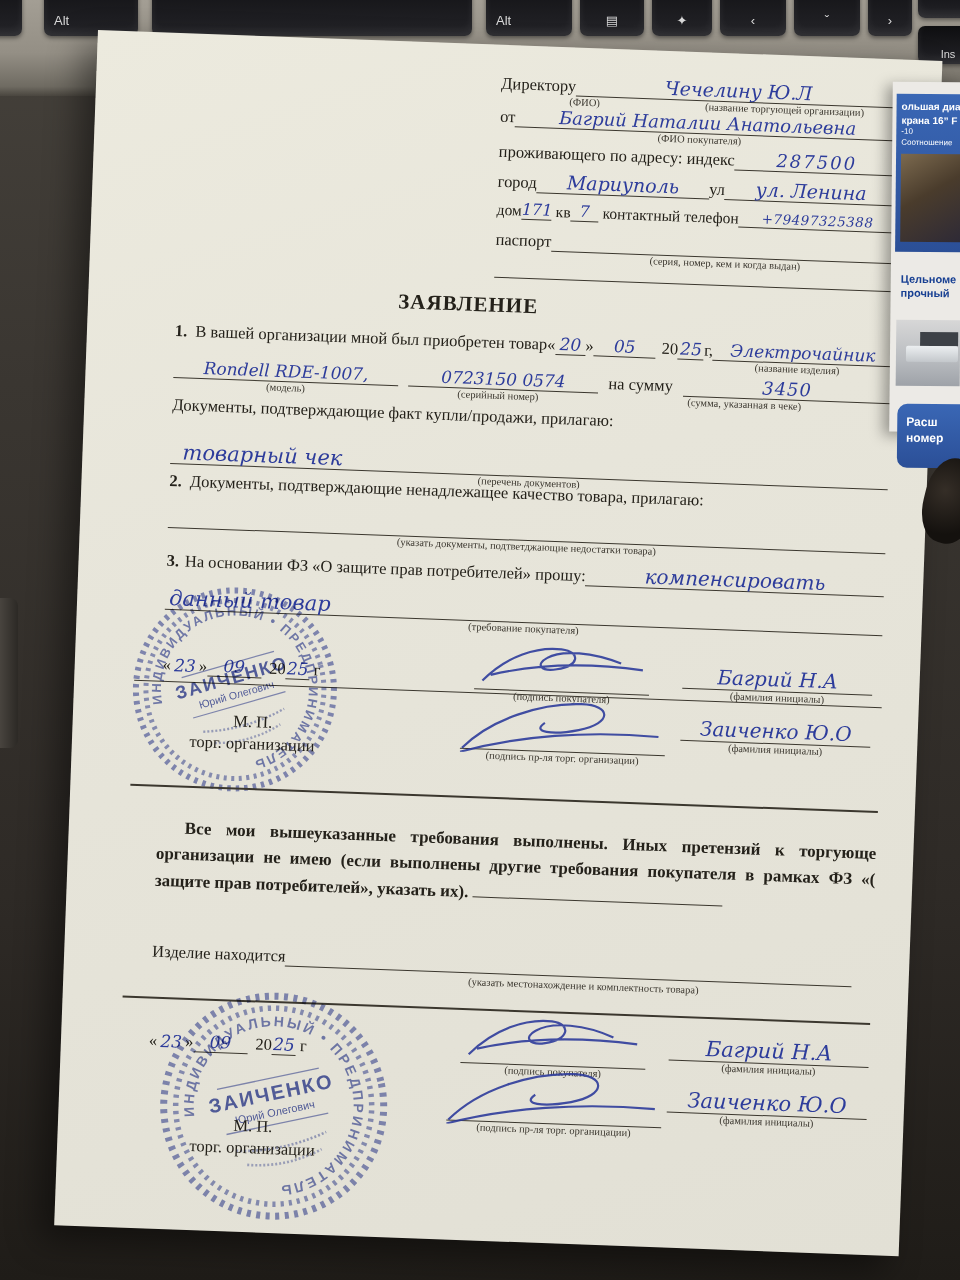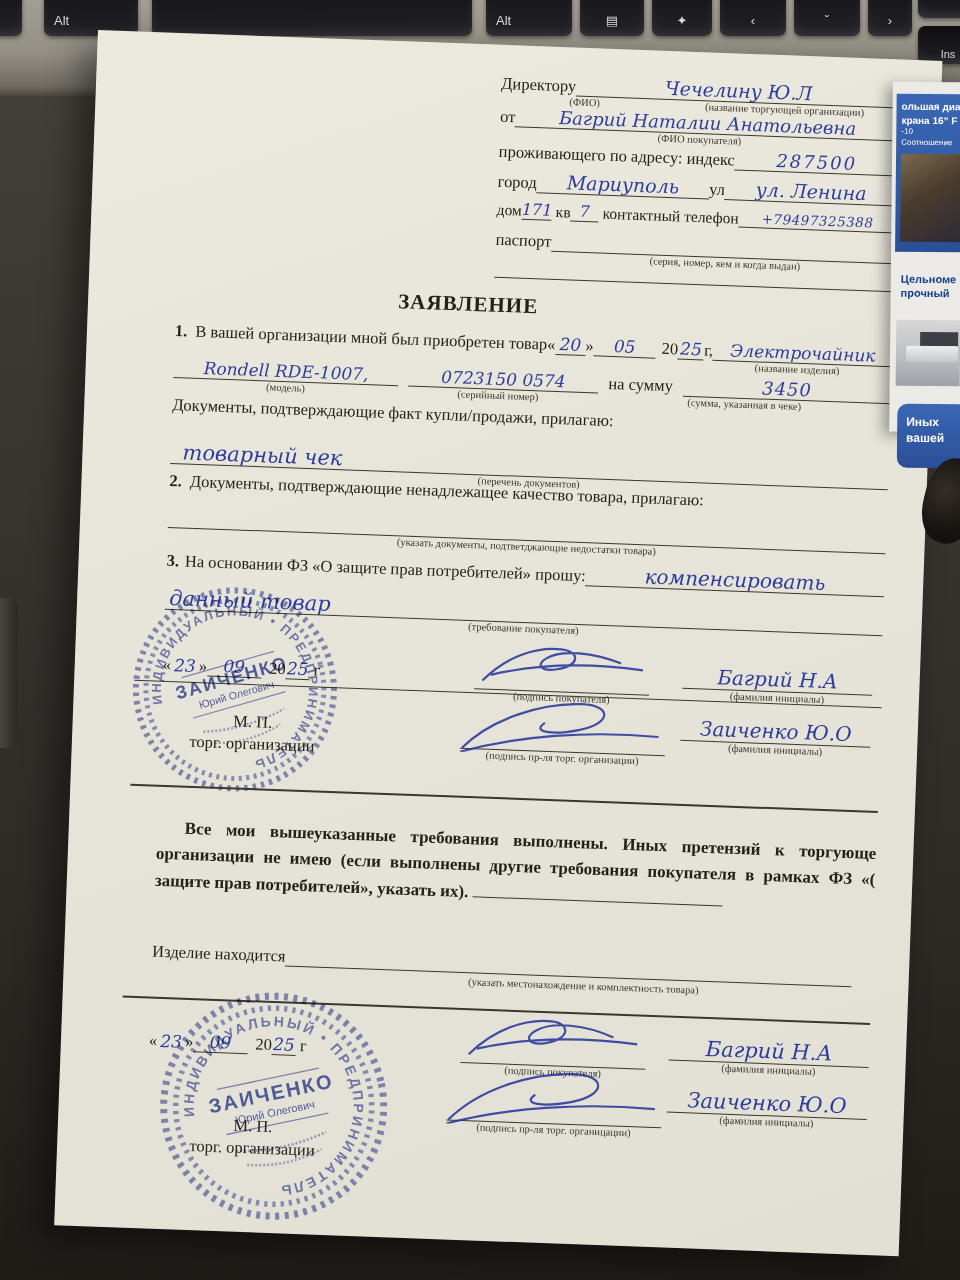--- a/index.html
+++ b/index.html
@@ -324,19 +324,19 @@
   </div>
   <div class="bpanel2">
     <div>Цельноме</div>
     <div>прочный</div>
     <div class="bphoto2">
       <div class="lap2"></div>
       <div class="lap"></div>
     </div>
   </div>
   <div class="bpanel3">
-    <div>Иных</div>
-    <div>вашей</div>
+    <div>Расш</div>
+    <div>номер</div>
   </div>
 </div>
 
 <div class="cable"></div>
 <div class="edgeobj"></div>
 
 </body></html>

